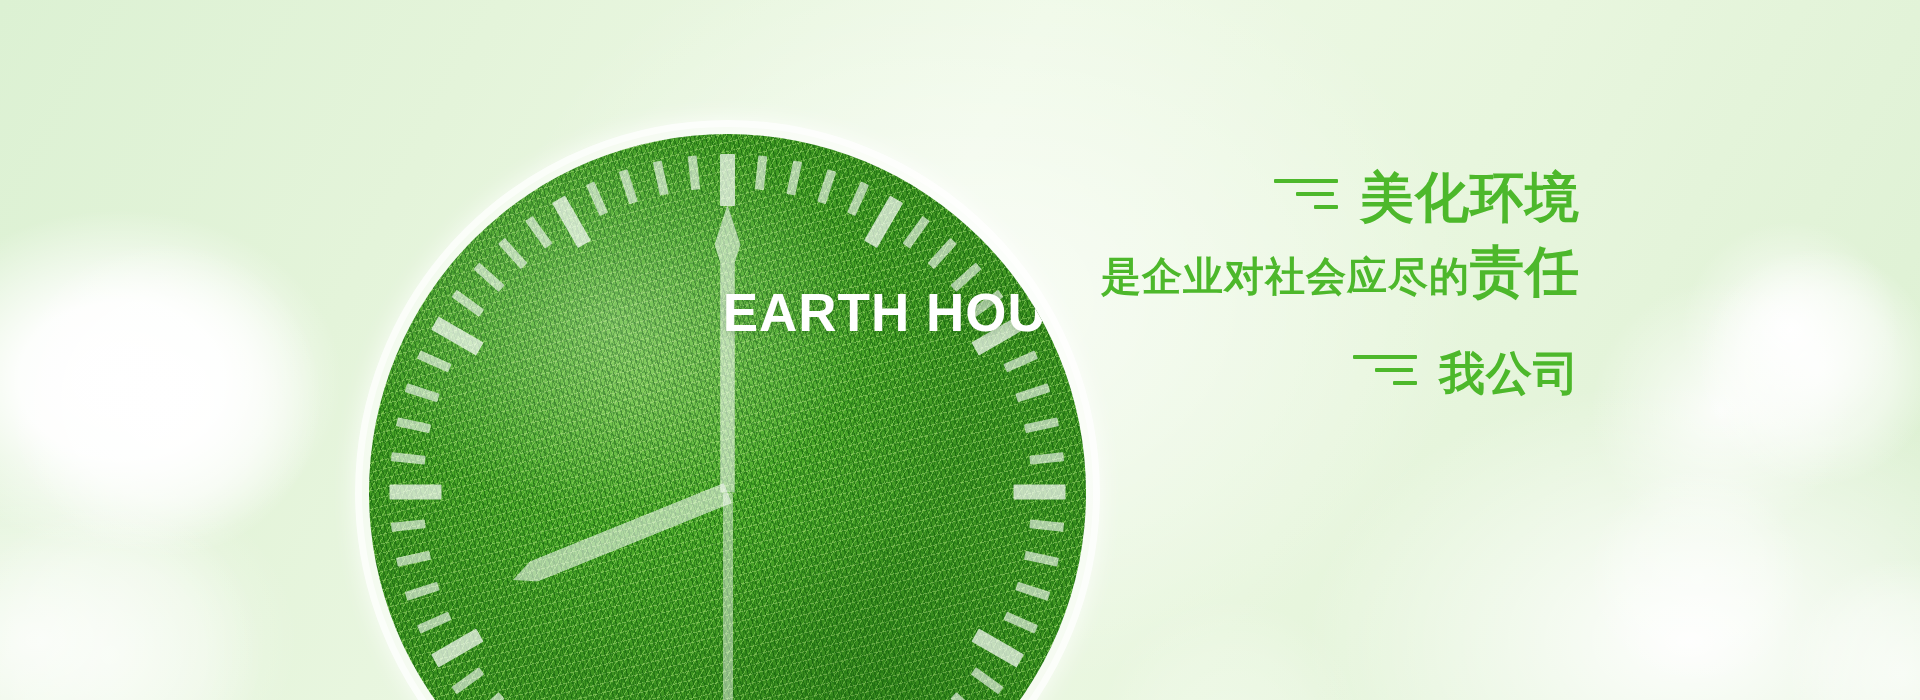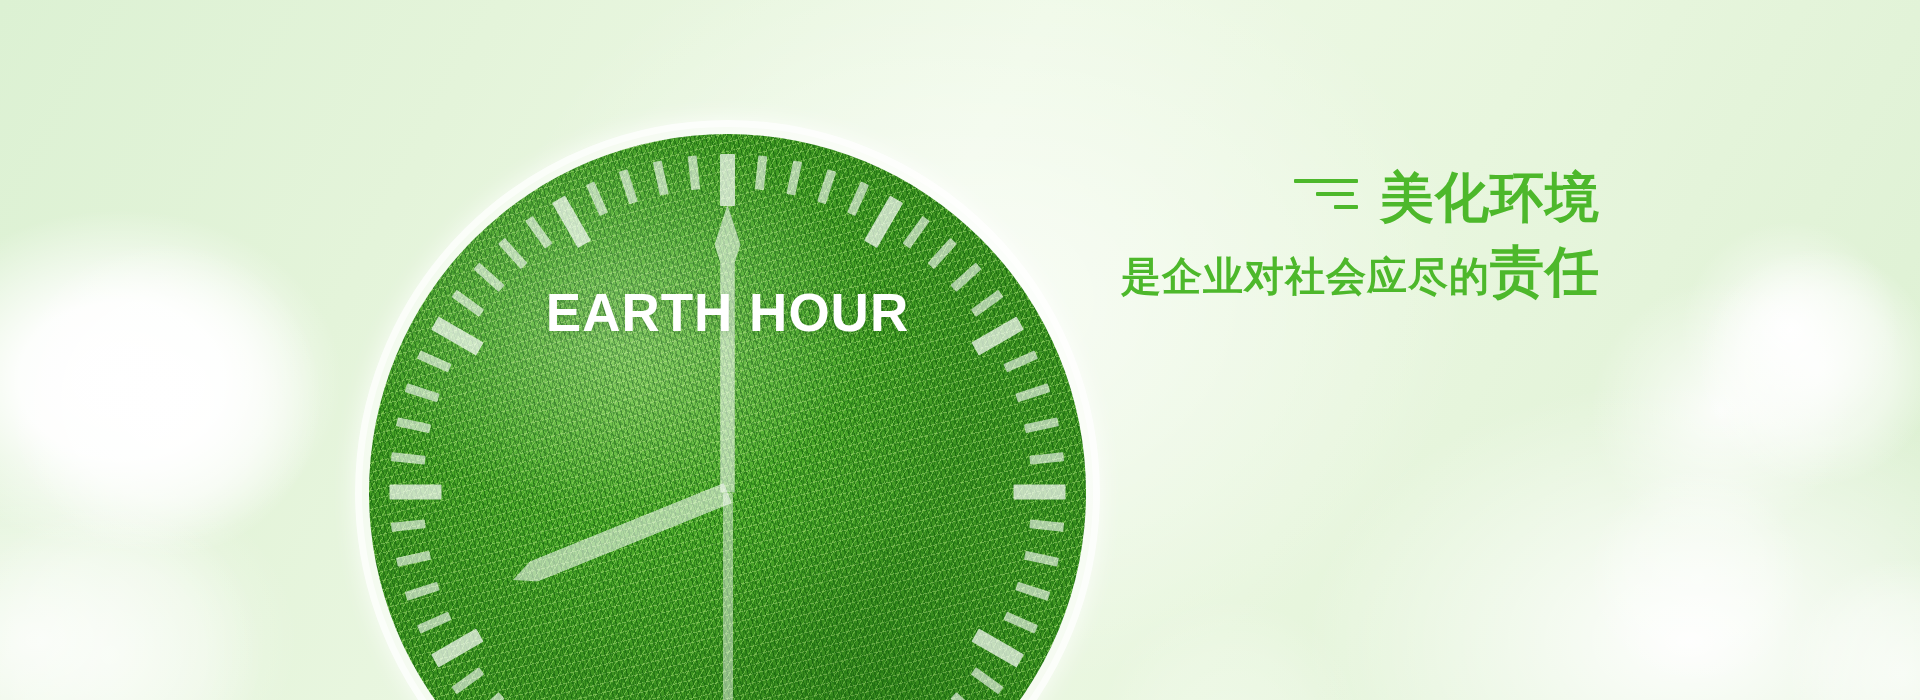--- a/index.html
+++ b/index.html
@@ -145,26 +145,27 @@
     line-height: 0.9;
     letter-spacing: -4px;
     display: block;
   }
   #eh-sub {
     display: block;
     font-size: 53px;
     font-weight: bold;
     letter-spacing: 1px;
     margin-top: 10px;
+    text-align: right;
   }
 
   
   #copy {
     position: absolute;
-    right: 320px;
+    right: 340px;
     top: 170px;
     width: 760px;
     text-align: right;
     color: #4DB82B;
     font-weight: bold;
     line-height: 1;
     letter-spacing: 1px;
   }
   .copy-block + .copy-block { margin-top: 52px; }
 
@@ -287,16 +288,24 @@
             <i></i>
         </span>
         <span class="line-xl">美化环境</span>
       </div>
       <div class="mixed">
         <span class="small">是企业对社会应尽的</span><span class="big">责任</span>
       </div>
     </div>
 
     <div class="copy-block">
+      <div class="headrow">
+        <span class="deco">
+          <i></i>
+            <i></i>
+            <i></i>
+        </span>
+        <span class="line-lg">我公司</span>
+      </div>
     </div>
 
   </div>
 </div>
 
 </body></html>

